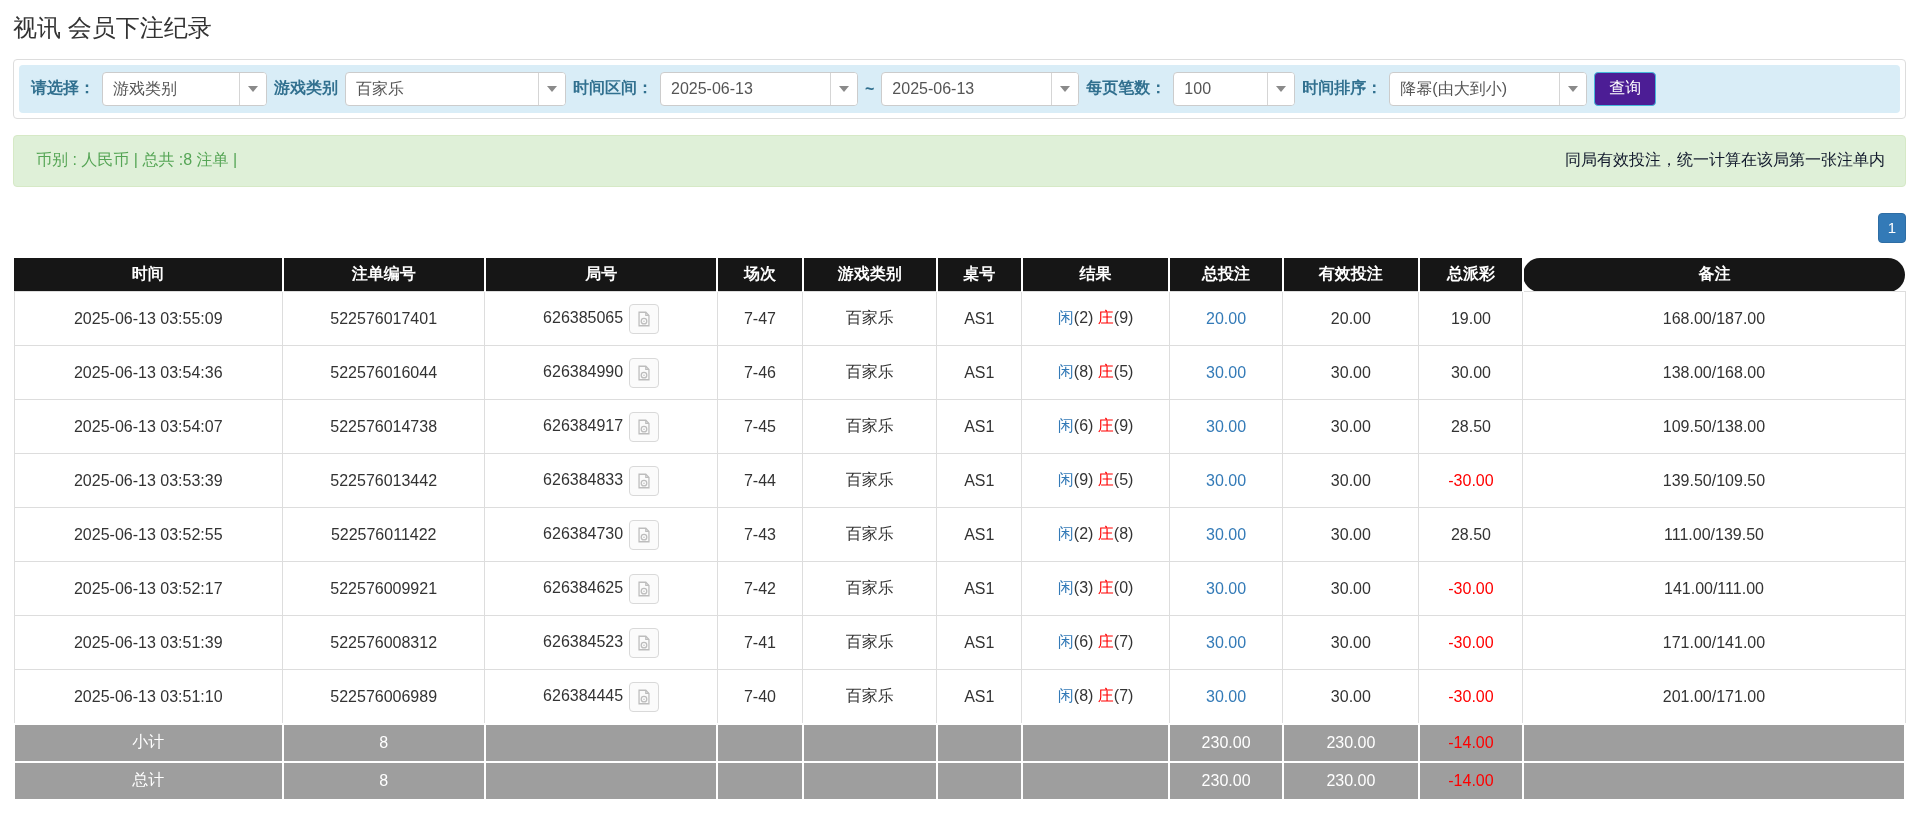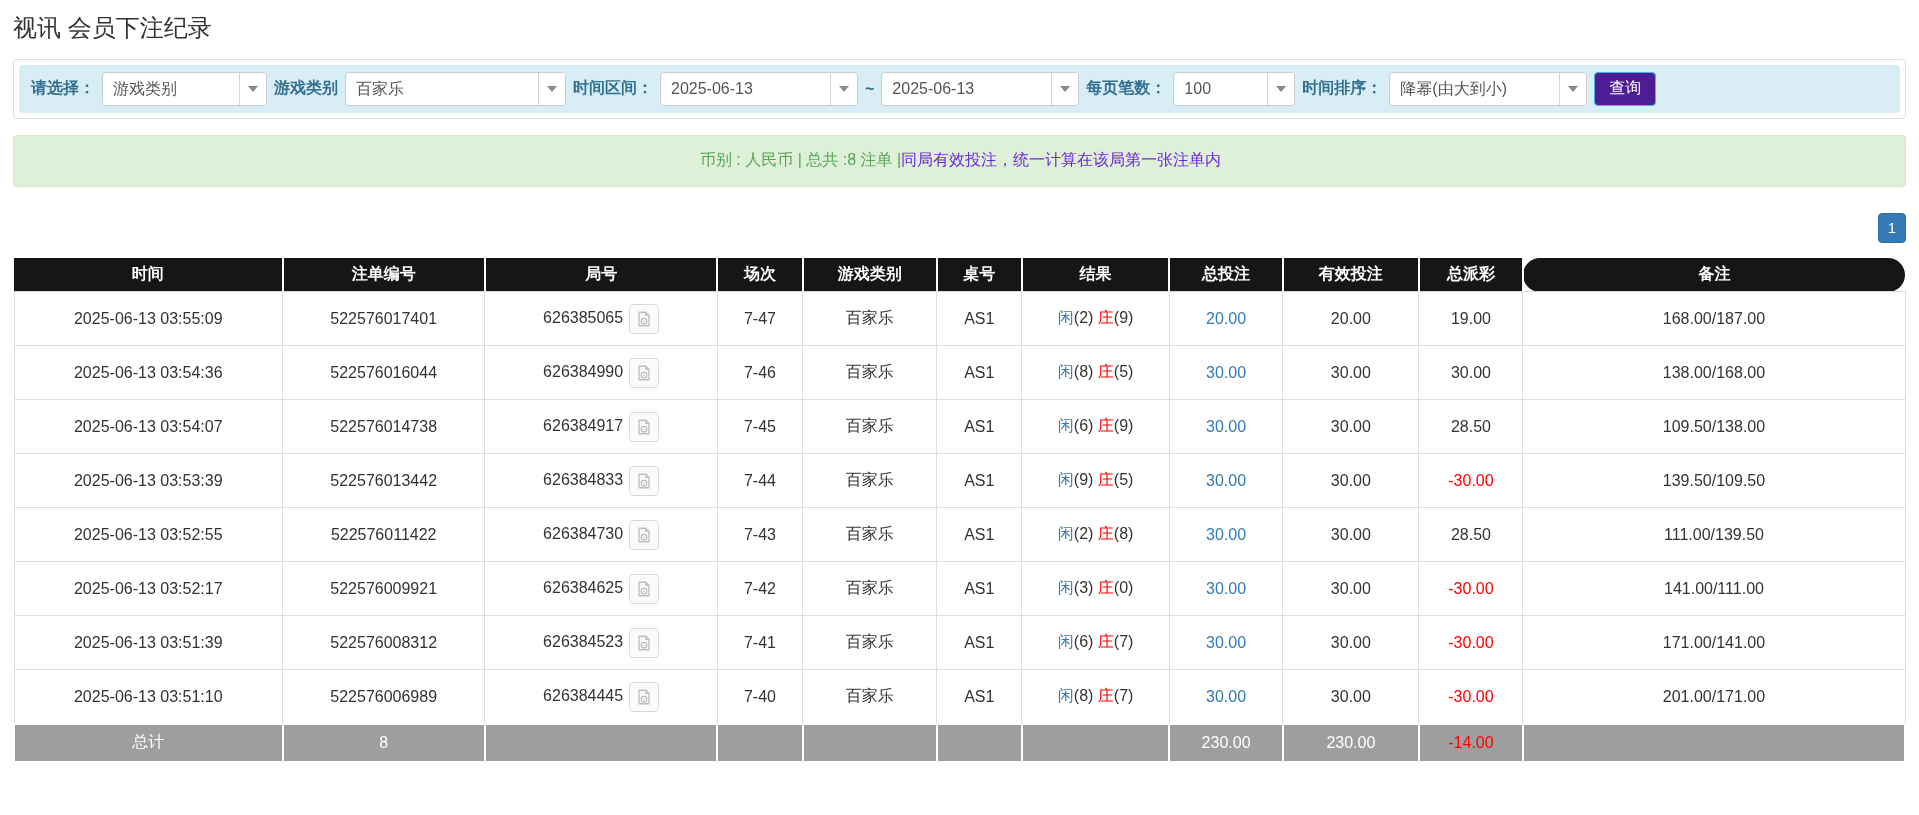--- a/index.html
+++ b/index.html
@@ -41,25 +41,25 @@
   .caret { width:0; height:0; border-left:5px solid transparent; border-right:5px solid transparent; border-top:6px solid #8a8a8a; }
   .tilde { color:#31708f; font-weight:bold; }
   .search-btn {
     height:34px; padding:0 14px; background:#4c1d95; border:1px solid #46b8da;
     border-radius:4px; color:#fff; font-size:16px; cursor:pointer; font-family:inherit;
   }
 
   
   .summary-bar {
     margin-top:16px; height:52px; background:#dff0d8; border:1px solid #d6e9c6;
-    border-radius:4px; display:flex; align-items:center; justify-content:center;
+    border-radius:4px; display:flex; align-items:center; justify-content:space-between;
     padding:0 20px 0 22px; font-size:16px;
   }
   .summary-left { color:#55a555; }
-  .summary-right { color:#6d28d9; }
+  .summary-right { color:#0f172a; }
 
   
   .pager-row { display:flex; justify-content:flex-end; margin:26px 0 15px 0; }
   .page-btn {
     min-width:28px; height:30px; background:#337ab7; border:1px solid #2e6da4;
     border-radius:4px; color:#fff; font-size:15px;
     display:flex; align-items:center; justify-content:center; cursor:pointer;
   }
 
   
@@ -381,30 +381,43 @@
     <td>
       <span class="p-label">闲</span><span>(8)</span> <span class="b-label">庄</span><span>(7)</span>
     </td>
     <td><a class="bet-link">30.00</a></td>
     <td>30.00</td>
     <td class="neg">-30.00</td>
     <td>201.00/171.00</td>
   </tr>
 </tbody>
     <tfoot id="tfoot">
-
-  <tr>
-    <td>总计</td>
+  <tr>
+    <td>小计</td>
     <td>8</td>
     <td></td>
     <td></td>
     <td></td>
     <td></td>
     <td></td>
     <td>230.00</td>
     <td>230.00</td>
     <td class="neg">-14.00</td>
     <td></td>
   </tr>
+
+  <tr>
+    <td>总计</td>
+    <td>8</td>
+    <td></td>
+    <td></td>
+    <td></td>
+    <td></td>
+    <td></td>
+    <td>230.00</td>
+    <td>230.00</td>
+    <td class="neg">-14.00</td>
+    <td></td>
+  </tr>
 </tfoot>
   </table>
 
 </div>
 
 </body></html>

